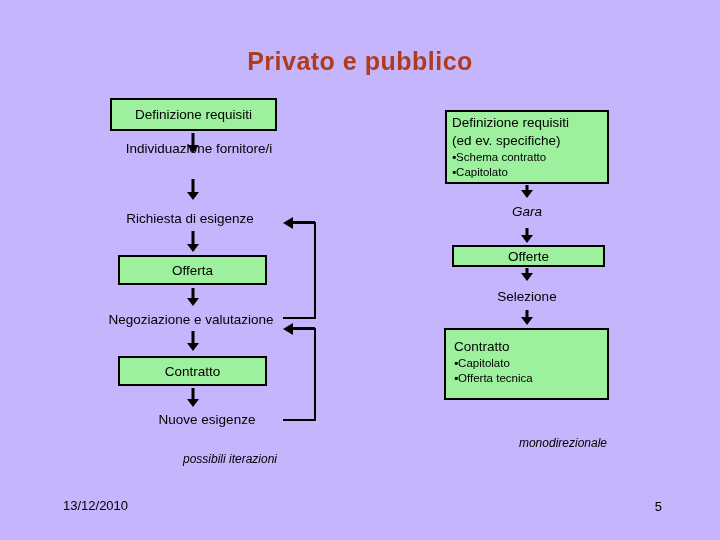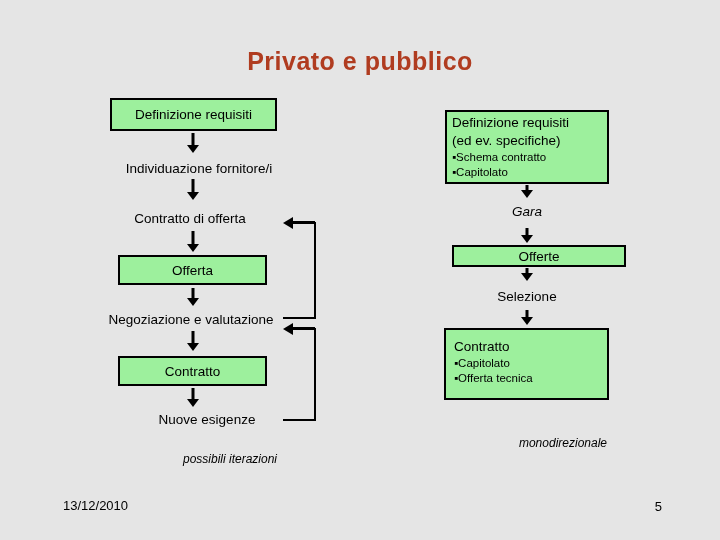--- a/index.html
+++ b/index.html
@@ -1,17 +1,17 @@
 <!DOCTYPE html>
 <html style="--title: #B03C20; --box_fill: #9DF09D; --line: #000000; --text: #000000;"><head>
 <meta charset="utf-8">
 <style>
   html,body{margin:0;padding:0;background:#fff;}
   .slide{
-    position:relative;width:720px;height:540px;background:#e5e5e5;overflow:hidden;
+    position:relative;width:720px;height:540px;background:#c4b5fd;overflow:hidden;
     font-family:"Liberation Sans", sans-serif;color:var(--text,#000);
   }
   .title{
     position:absolute;left:0;top:47px;width:720px;text-align:center;
     font-size:25px;font-weight:bold;color:var(--title,#B03C20);letter-spacing:0.5px;
   }
   .gbox{
     position:absolute;background:var(--box_fill,#9DF09D);
     border:2px solid var(--line,#000);box-sizing:border-box;
     display:flex;align-items:center;justify-content:center;
@@ -48,36 +48,36 @@
   
   .lb1{left:110px;top:98px;width:167px;height:33px;}
   .lb2{left:118px;top:255px;width:149px;height:30px;}
   .lb3{left:118px;top:356px;width:149px;height:30px;}
   .a-l1{left:187px;top:133px;height:20px;}
   .a-l2{left:187px;top:179px;height:21px;}
   .a-l3{left:187px;top:231px;height:21px;}
   .a-l4{left:187px;top:288px;height:18px;}
   .a-l5{left:187px;top:331px;height:20px;}
   .a-l6{left:187px;top:388px;height:19px;}
-  .t-ind{left:93px;top:161px;width:212px;}
+  .t-ind{left:93px;top:141px;width:212px;}
   .t-ric{left:110px;top:211px;width:160px;}
   .t-neg{left:91px;top:312px;width:200px;}
   .t-nuo{left:127px;top:412px;width:160px;}
   .c-left{left:117px;top:452px;width:160px;}
 
   .fb1-exit{left:283px;top:317px;width:33px;height:2px;}
   .fb1-v{left:314px;top:222px;width:2px;height:97px;}
   .fb1-arrow{left:293px;top:221px;width:22px;}
   .fb2-exit{left:283px;top:419px;width:33px;height:2px;}
   .fb2-v{left:314px;top:328px;width:2px;height:93px;}
   .fb2-arrow{left:293px;top:327px;width:22px;}
 
   
   .rb1{left:445px;top:110px;width:164px;height:74px;}
-  .rb2{left:452px;top:245px;width:174px;height:22px;}
+  .rb2{left:452px;top:245px;width:153px;height:22px;}
   .rb3{left:444px;top:328px;width:165px;height:72px;}
   .a-r1{left:521px;top:185px;height:13px;}
   .a-r2{left:521px;top:228px;height:15px;}
   .a-r3{left:521px;top:268px;height:13px;}
   .a-r4{left:521px;top:310px;height:15px;}
   .t-gara{left:487px;top:204px;width:80px;font-style:italic;}
   .t-sel{left:477px;top:289px;width:100px;}
   .c-right{left:447px;top:436px;width:160px;}
 
   
@@ -88,21 +88,21 @@
 <body>
 
 <div class="slide">
 
   <div class="title">Privato e pubblico</div>
 
   <div class="gbox lb1">Definizione requisiti</div>
   <div class="arrow-down a-l1"></div>
   <div class="lbl t-ind">Individuazione fornitore/i</div>
   <div class="arrow-down a-l2"></div>
-  <div class="lbl t-ric">Contratto di offerta</div>
+  <div class="lbl t-ric">Richiesta di esigenze</div>
   <div class="arrow-down a-l3"></div>
   <div class="gbox lb2">Offerta</div>
   <div class="arrow-down a-l4"></div>
   <div class="lbl t-neg">Negoziazione e valutazione</div>
   <div class="arrow-down a-l5"></div>
   <div class="gbox lb3">Contratto</div>
   <div class="arrow-down a-l6"></div>
   <div class="lbl t-nuo">Nuove esigenze</div>
   <div class="caption c-left">possibili iterazioni</div>
 

